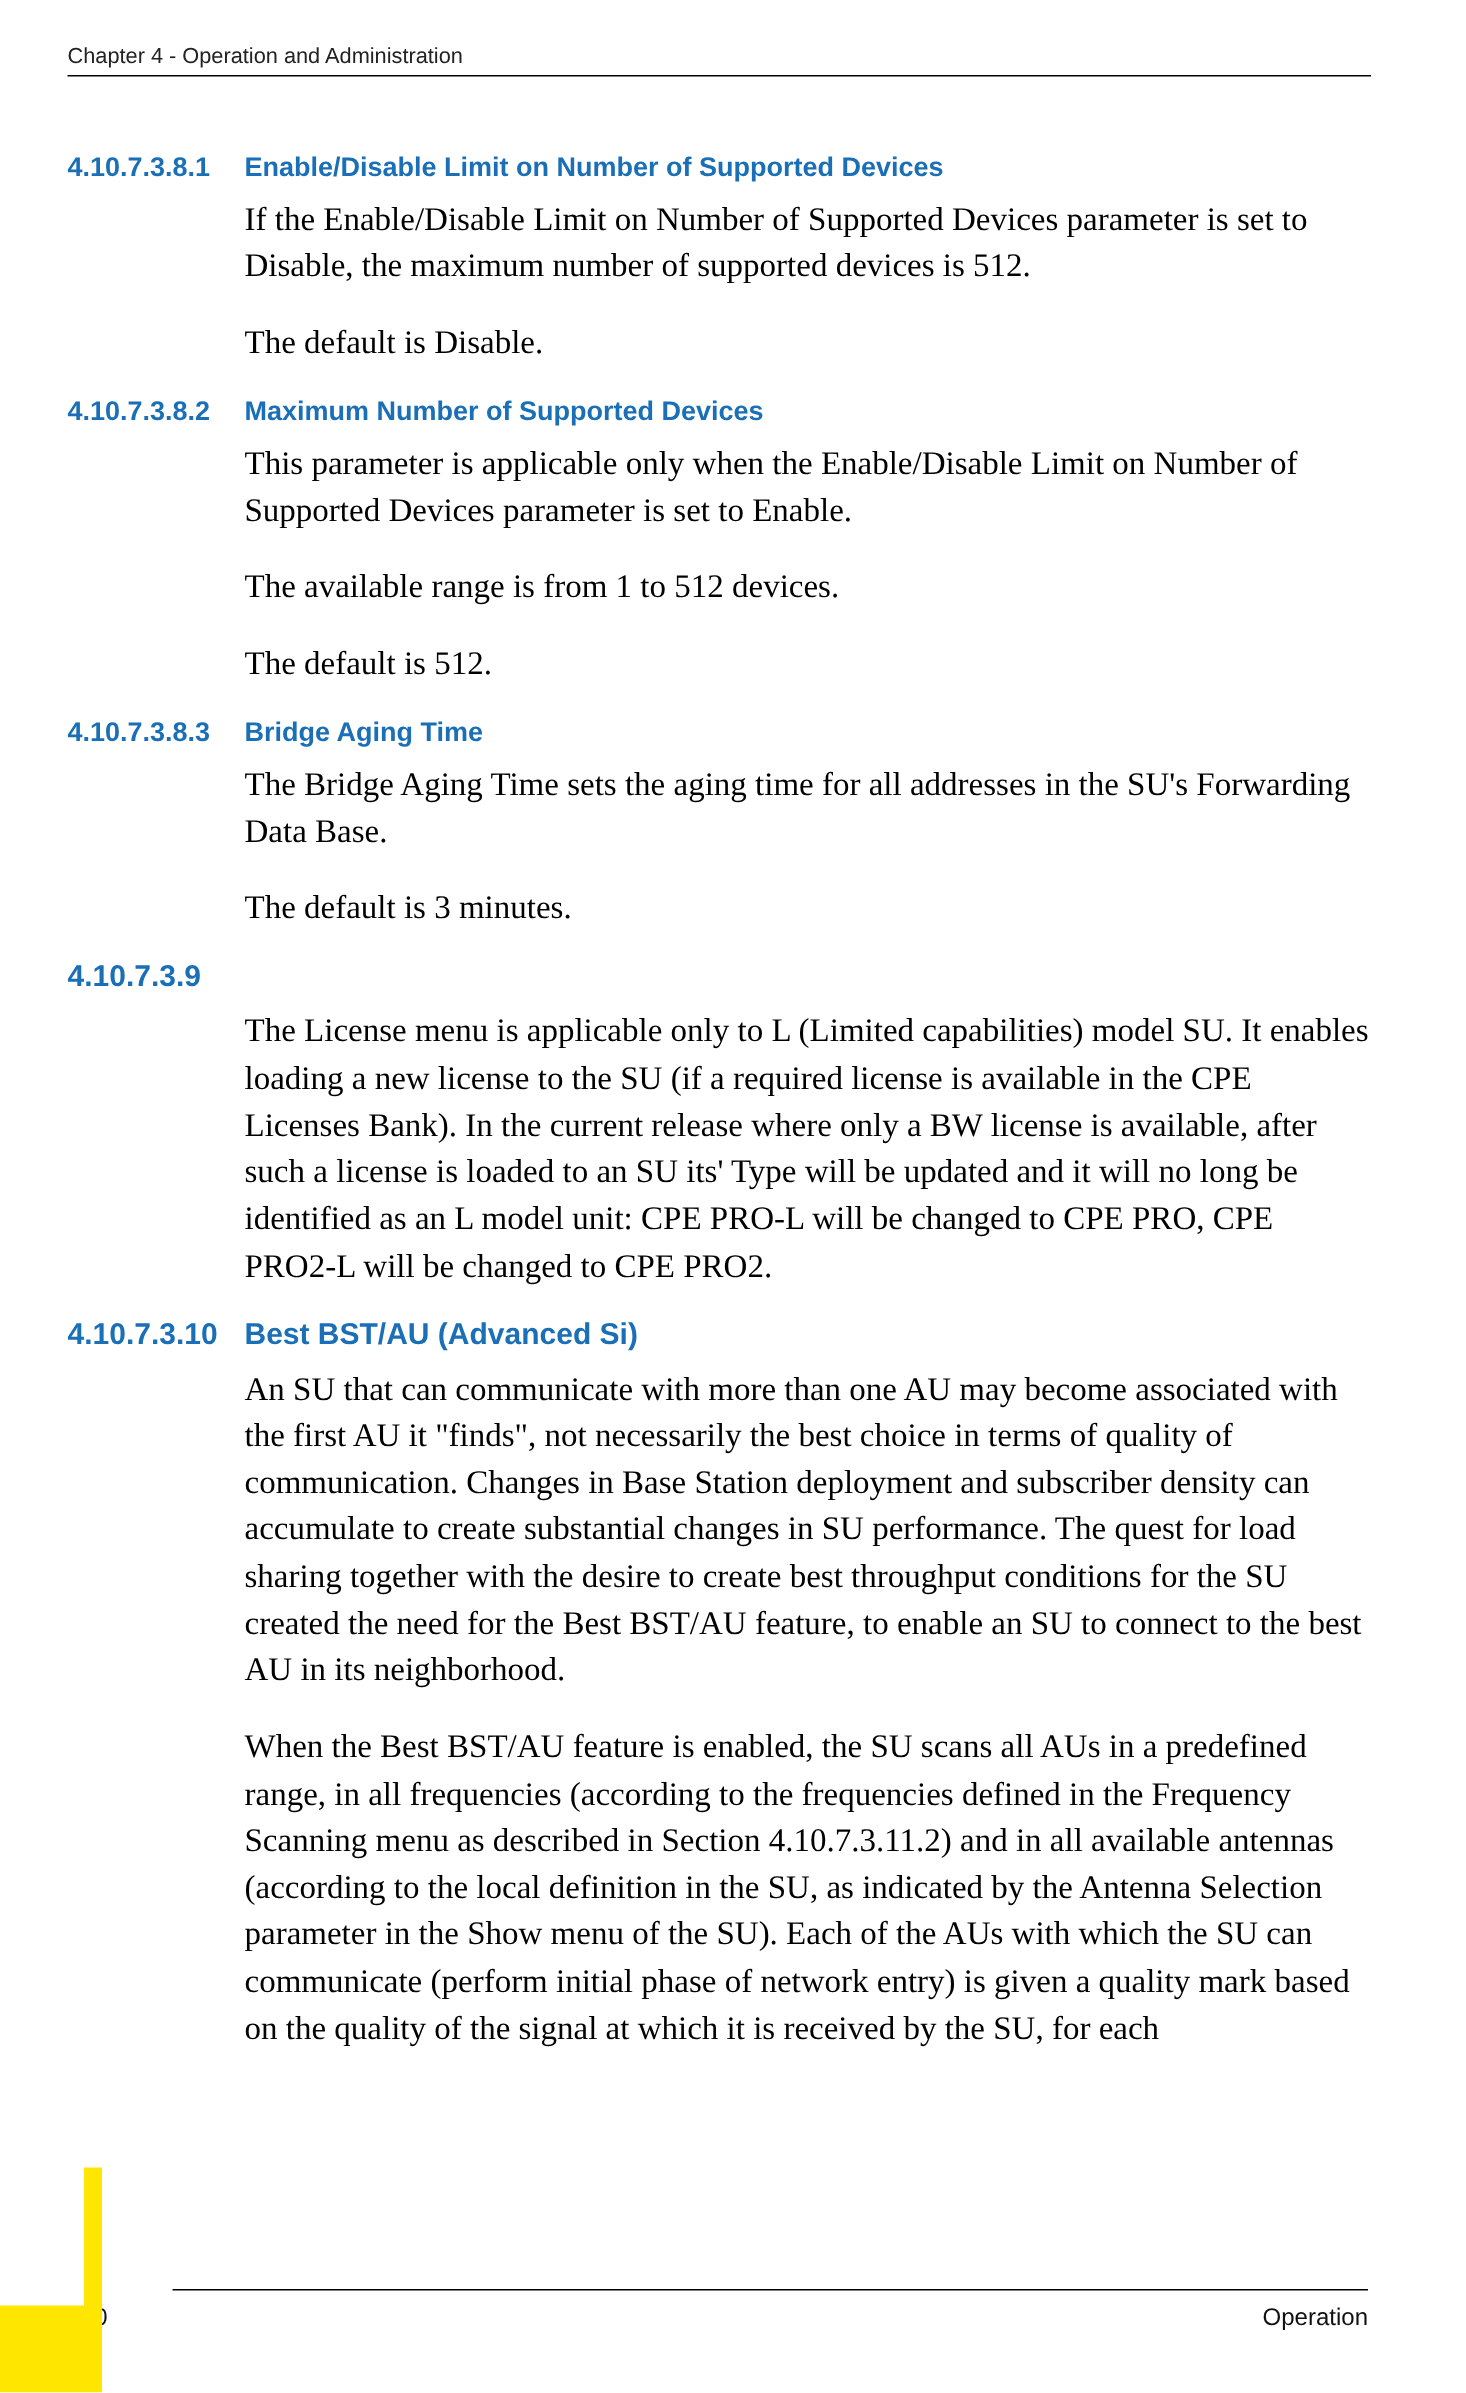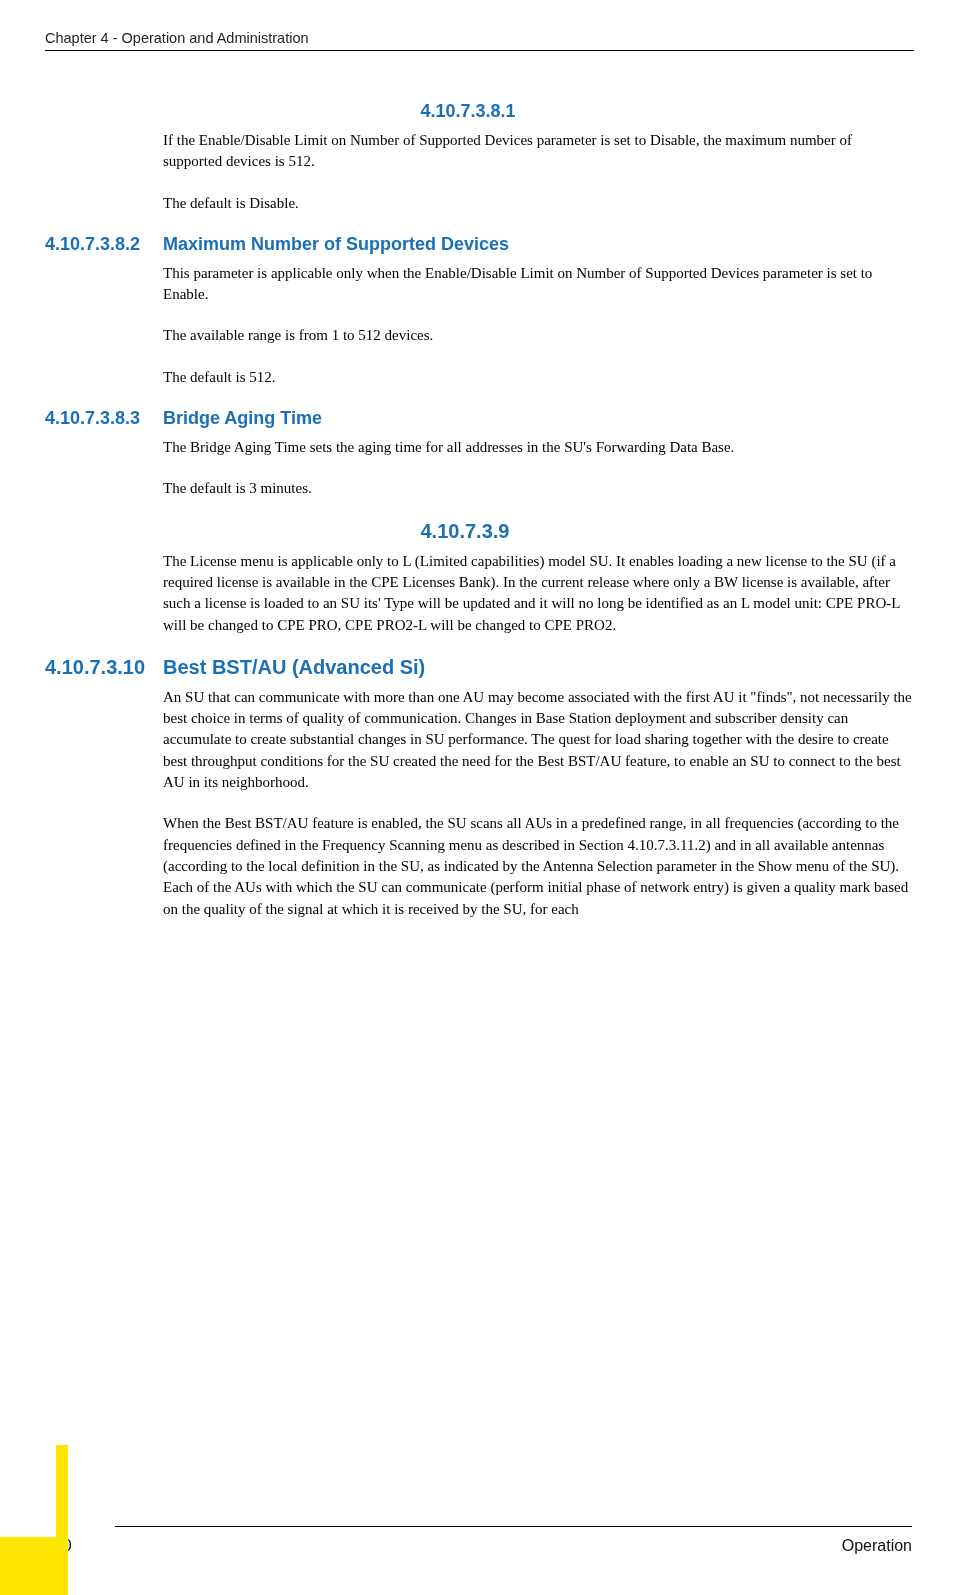--- a/index.html
+++ b/index.html
@@ -23,21 +23,20 @@
     font-family: Arial, Helvetica, sans-serif;
     font-size: 14.5px;
     color: #222;
     padding-bottom: 4px;
     border-bottom: 1px solid #000;
     margin-bottom: 50px;
   }
   .sec {
     display: flex;
     margin-bottom: 8px;
-    justify-content: center;
   }
   .sec-num {
     flex: 0 0 118px;
     font-family: Arial, Helvetica, sans-serif;
     color: #1a6fb6;
     font-weight: bold;
   }
   .sec-title {
     flex: 1;
     font-family: Arial, Helvetica, sans-serif;
@@ -45,21 +44,21 @@
     font-weight: bold;
   }
   .lvl5 .sec-num { font-size: 18px; }
   .lvl5 .sec-title { font-size: 18px; }
   .lvl4 .sec-num { font-size: 20px; }
   .lvl4 .sec-title { font-size: 20px; }
   .body-block {
     margin-left: 118px;
   }
   .para {
-    font-size: 15px;
+    font-size: 22px;
     line-height: 1.42;
     margin-bottom: 20px;
   }
   .link-text {
     color: #000000;
   }
   .footer {
     position: absolute;
     left: 45px;
     right: 65px;
@@ -98,20 +97,21 @@
 </style>
 </head>
 <body>
 
 <div class="page">
 
   <div class="running-head">Chapter 4 - Operation and Administration</div>
 
   <div class="sec lvl5">
     <div class="sec-num">4.10.7.3.8.1</div>
+    <div class="sec-title">Enable/Disable Limit on Number of Supported Devices</div>
   </div>
   <div class="body-block">
     <div class="para">If the Enable/Disable Limit on Number of Supported Devices parameter is set to Disable, the maximum number of supported devices is 512.</div>
     <div class="para">The default is Disable.</div>
   </div>
 
   <div class="sec lvl5">
     <div class="sec-num">4.10.7.3.8.2</div>
     <div class="sec-title">Maximum Number of Supported Devices</div>
   </div>

